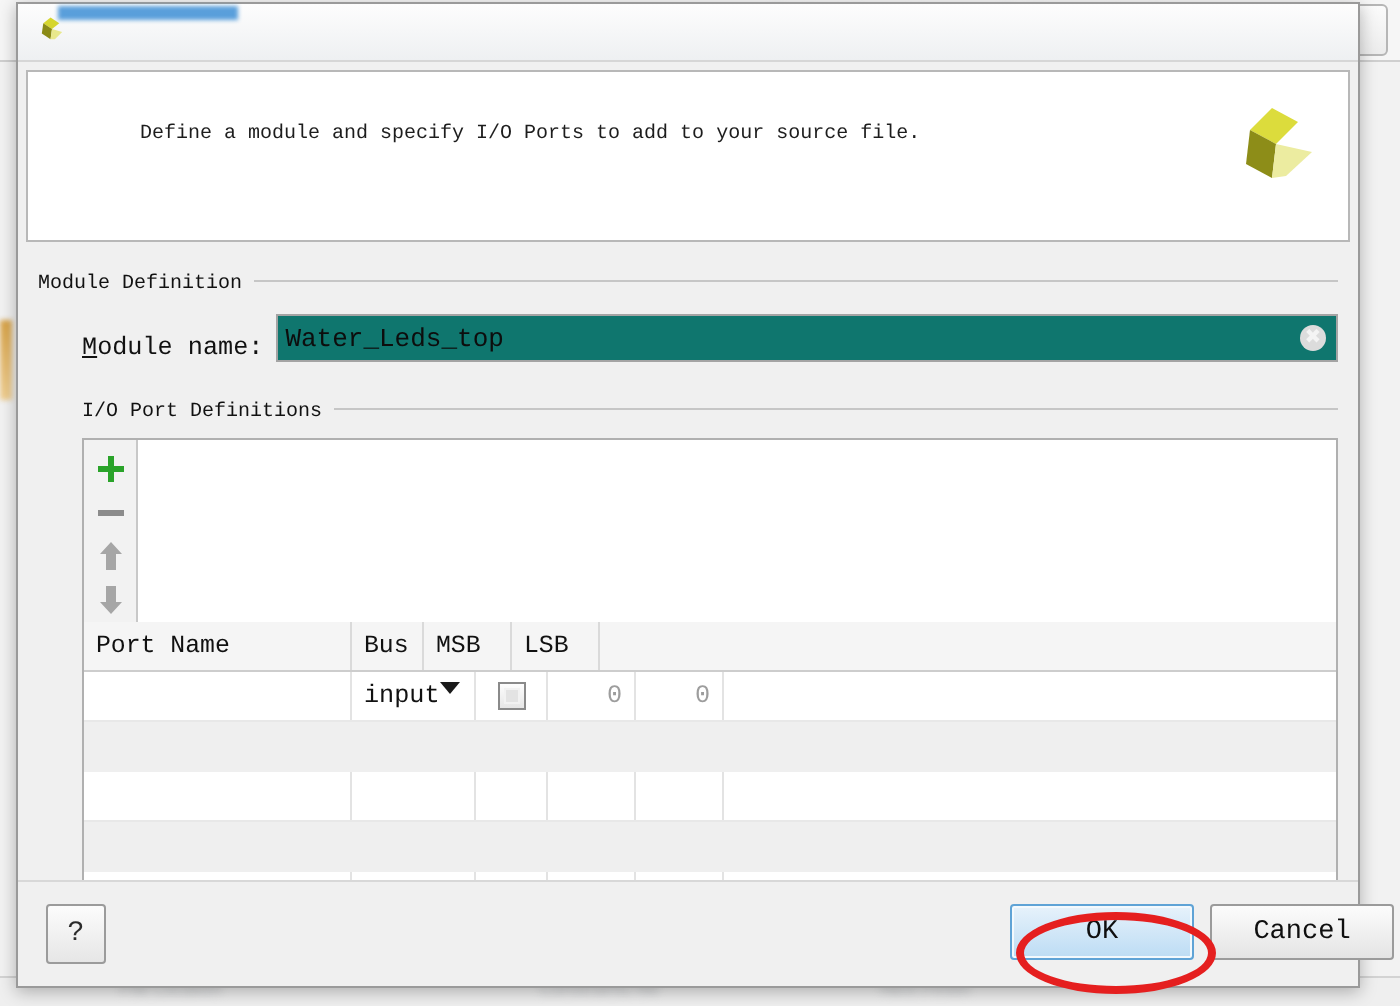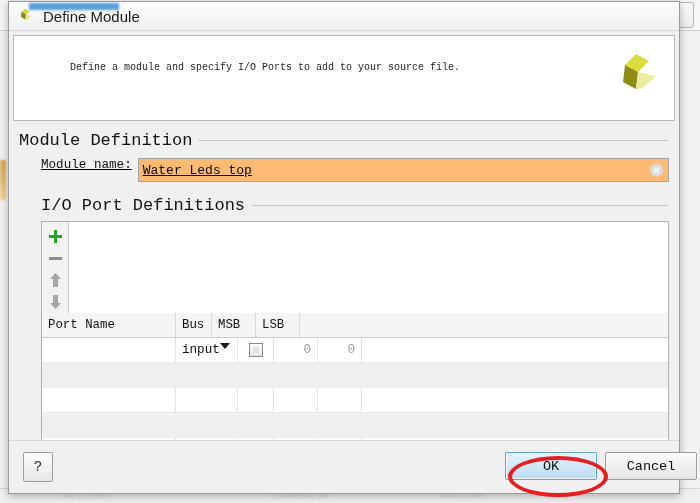--- a/index.html
+++ b/index.html
@@ -99,45 +99,44 @@
     white-space: pre;
   }
   .vivado-logo {
     position: absolute; right: 16px; top: 16px; width: 42px; height: 46px;
   }
 
   
   .group { position: relative; margin: 0 10px; }
   .group-title {
     font-family: "Liberation Mono", monospace;
-    font-size: 17px; color: #111;
+    font-size: 10px; color: #111;
     display: inline-block;
     padding: 0 6px 0 0;
     background: #f0f0f0;
     position: relative; z-index: 2;
   }
   .group-rule {
     position: absolute; left: 0; right: 0; top: 9px;
     border-top: 1px solid #c6c6c6; z-index: 1;
   }
 
   .field-row {
-    display: flex; align-items: flex-start;
+    display: flex; align-items: flex-end;
     margin: 8px 10px 0 32px;
-    text-decoration: underline;
   }
   .field-label {
     font-family: "Liberation Mono", monospace;
     font-size: 12.6px; color: #111; margin-right: 6px; white-space: nowrap;
   }
   .field-label u { text-decoration: underline; }
   .textfield {
     position: relative;
     flex: 1 1 auto; height: 24px;
-    background: #fdba74;
+    background: #0f766e;
     border: 1px solid #a4a4a4;
     box-sizing: border-box;
     display: flex; align-items: center;
   }
   .textfield .val {
     font-family: "Liberation Mono", monospace;
     font-size: 13px; color: #0d0d0d; padding-left: 4px;
   }
   .clear-btn {
     position: absolute; right: 5px; top: 50%; transform: translateY(-50%);
@@ -294,21 +293,20 @@
 
   <div class="dialog">
 
     <div class="titlebar">
       <div class="title-selection"></div>
       <svg class="title-logo" viewBox="0 0 24 22">
         <polygon points="11,1 17,5 12,9 6,5" fill="#d6d62e"></polygon>
         <polygon points="6,5 12,9 11,16 5,12" fill="#8a8a16"></polygon>
         <polygon points="12,9 19,11 14,16 11,16" fill="#e8e88c"></polygon>
       </svg>
-      <span class="title-text">Define Module</span>
     </div>
 
     <div class="content">
       <div class="desc">
         <span>Define a module and specify I/O Ports to add to your source file.</span><br>
         <br>
         
         
       </div>
       <svg class="vivado-logo" viewBox="0 0 42 46">

